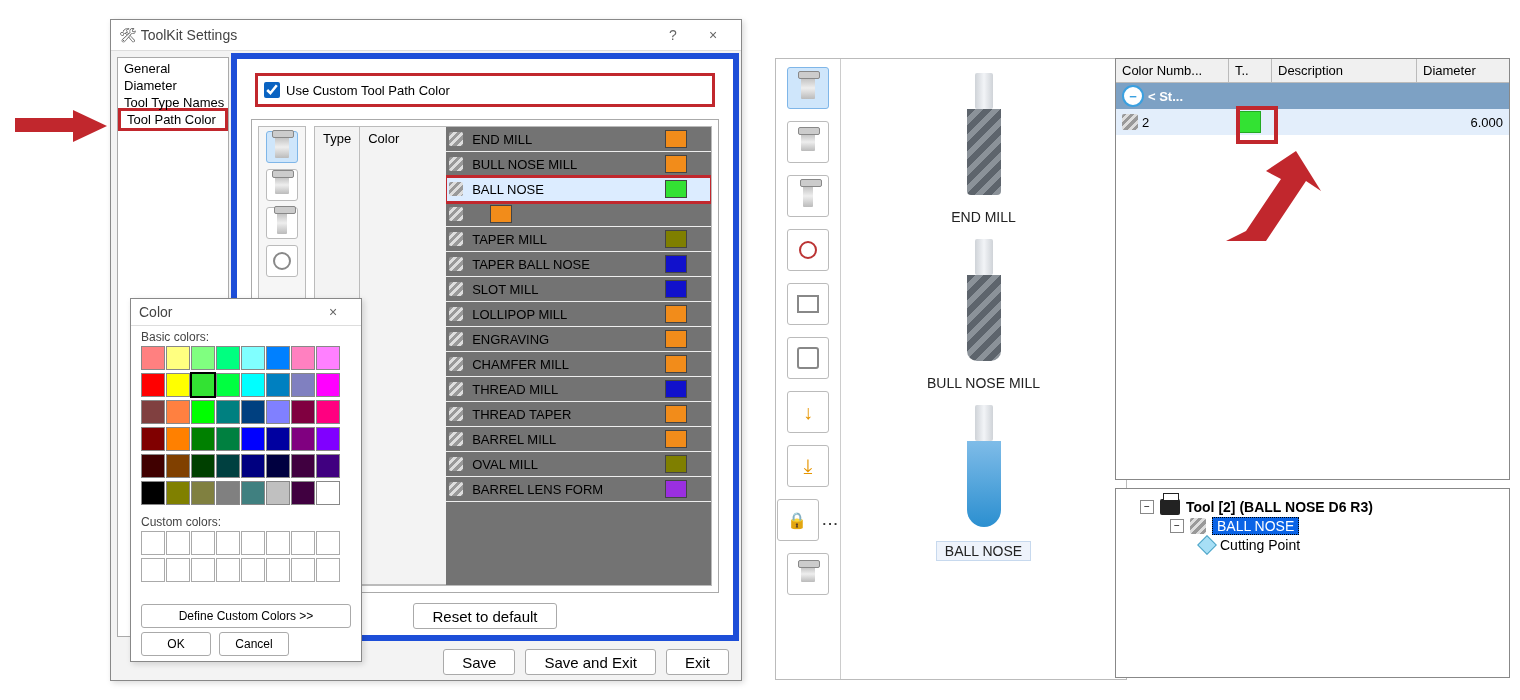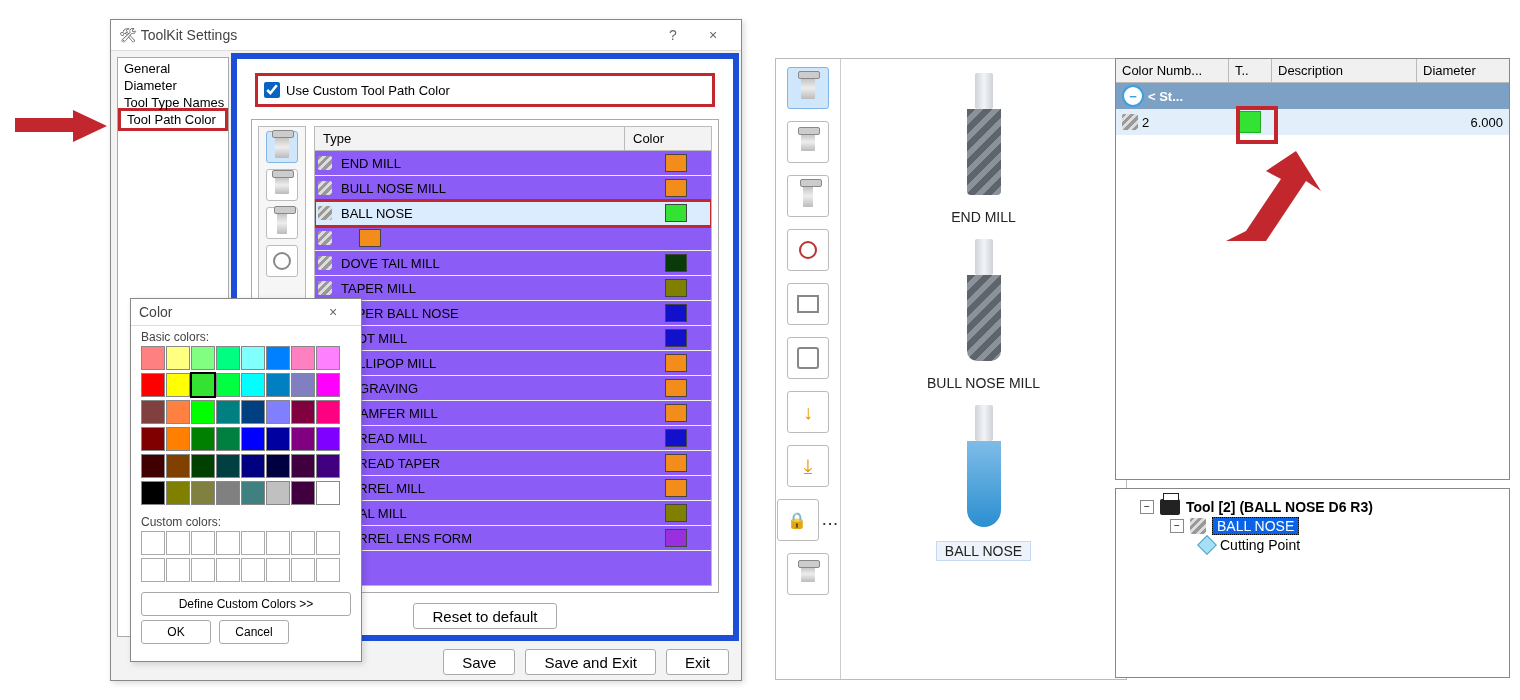--- a/index.html
+++ b/index.html
@@ -14,21 +14,21 @@
 .navlist{width:110px;border:1px solid #aaa;margin:6px 0 6px 6px;background:#fff;padding:2px 0}
 .navitem{padding:1px 6px;white-space:nowrap}
 .navitem.sel{border:3px solid #c1272d;margin:-3px 0}
 .main{flex:1;margin:2px;border:6px solid #1d4ed8;background:#fff;display:flex;flex-direction:column}
 .checkrow{margin:14px 18px 6px;border:3px solid #c1272d;display:inline-flex;align-items:center;padding:0 8px 0 0;height:28px}
 .checkrow input{accent-color:#0a63c2;width:16px;height:16px;margin:0 6px}
 .tooltable-wrap{display:flex;margin:6px 14px 6px 14px;border:1px solid #aaa;padding:6px;gap:8px;flex:1;overflow:hidden}
 .iconsbar{width:42px;border:1px solid #bbb;background:#f6f6f6;display:flex;flex-direction:column;gap:6px;padding:4px 2px;align-items:center}
 .ticon{width:30px;height:30px;border:1px solid #bbb;border-radius:3px;background:#fff;display:flex;align-items:center;justify-content:center}
 .ticon.sel{background:#cfe6fb;border-color:#7fb6e8}
-.tlist{flex:1;border:1px solid #bbb;background:#8b5cf6;display:flex;flex-direction:column;min-width:0}
+.tlist{flex:1;border:1px solid #bbb;background:#737373;display:flex;flex-direction:row;min-width:0}
 .thead{display:flex;background:#f3f3f3;border-bottom:1px solid #bbb;font-size:13px}
 .thead .c1{flex:1;padding:4px 8px}
 .thead .c2{width:70px;padding:4px 8px;border-left:1px solid #bbb}
 .tbody{flex:1;overflow:auto}
 .trow{display:flex;align-items:center;height:24px;border-bottom:1px solid #eee}
 .trow .c0{width:20px;display:flex;align-items:center;justify-content:center}
 .trow .c1{flex:1;padding:0 6px;white-space:nowrap;overflow:hidden;text-overflow:ellipsis}
 .trow .c2{width:70px;display:flex;align-items:center;justify-content:center}
 .swatch{width:20px;height:16px;border:1px solid #444}
 .trow.sel{background:#dcecff}
@@ -175,29 +175,20 @@
                   <div class="c2">
                     <span class="swatch" style="background:#33e233"></span>
                   </div>
                 </div>
                 <div class="trow">
                   <div class="c0">
                     <span class="hatch" style="width:14px;height:14px"></span>
                   </div>
                   <div class="c2">
                     <span class="swatch" style="background:#f28c1a"></span>
-                  </div>
-                </div>
-                <div class="trow">
-                  <div class="c0">
-                    <span class="hatch" style="width:14px;height:14px"></span>
-                  </div>
-                  <div class="c1">DOVE TAIL MILL</div>
-                  <div class="c2">
-                    <span class="swatch" style="background:#0a3a0a"></span>
                   </div>
                 </div>
                 <div class="trow">
                   <div class="c0">
                     <span class="hatch" style="width:14px;height:14px"></span>
                   </div>
                   <div class="c1">TAPER MILL</div>
                   <div class="c2">
                     <span class="swatch" style="background:#7f7f00"></span>
                   </div>
@@ -374,21 +365,21 @@
         <div class="cc"></div>
         <div class="cc"></div>
         <div class="cc"></div>
         <div class="cc"></div>
         <div class="cc"></div>
         <div class="cc"></div>
         <div class="cc"></div>
         <div class="cc"></div>
         <div class="cc"></div>
       </div>
-  <div class="bar" style="margin:10px 10px 4px">
+  <div class="bar" style="margin:22px 10px 4px">
     <button class="widebtn">Define Custom Colors &gt;&gt;</button>
   </div>
   <div class="bar" style="margin:2px 10px 8px">
     <button class="widebtn" style="max-width:70px">OK</button>
     <button class="widebtn" style="max-width:70px">Cancel</button>
   </div>
 </div>
 
 <div class="rightpane">
   <div class="rtoolbar">

